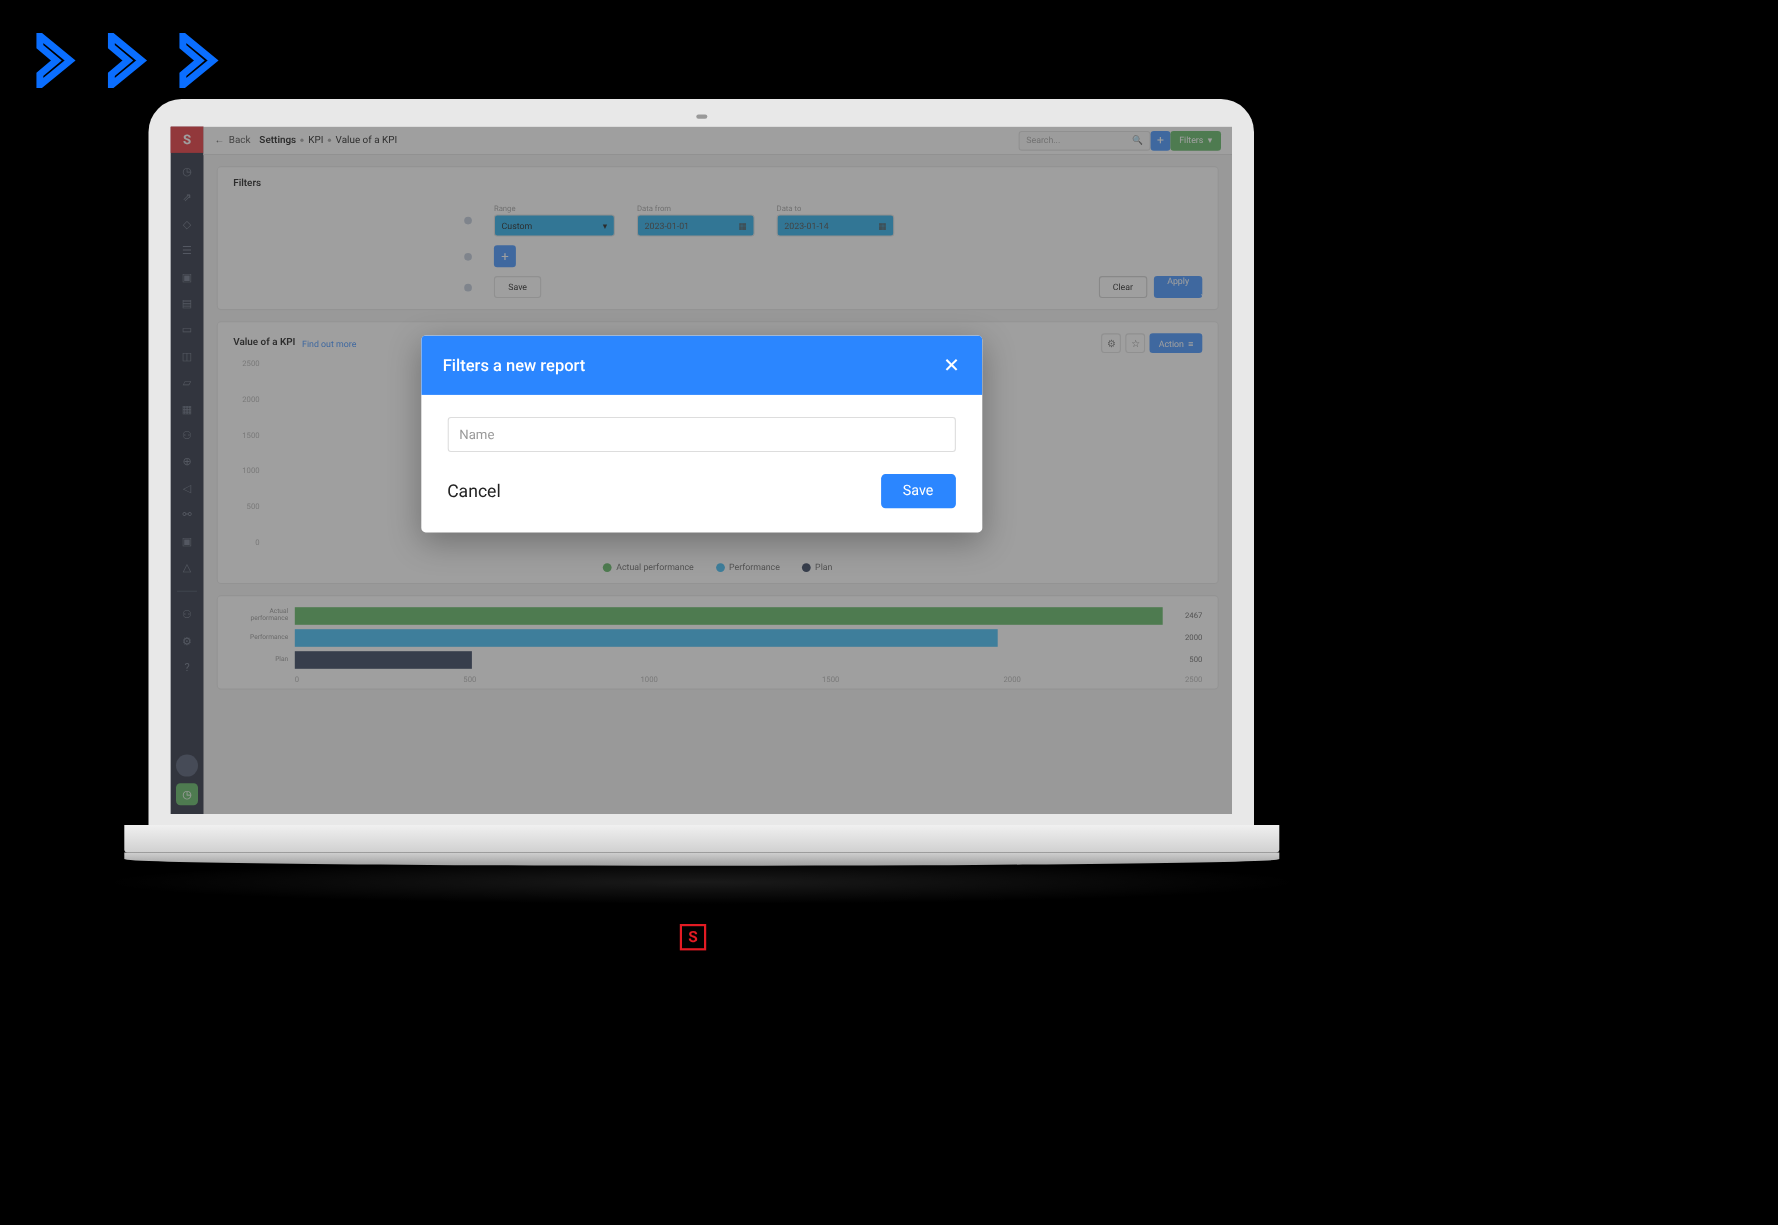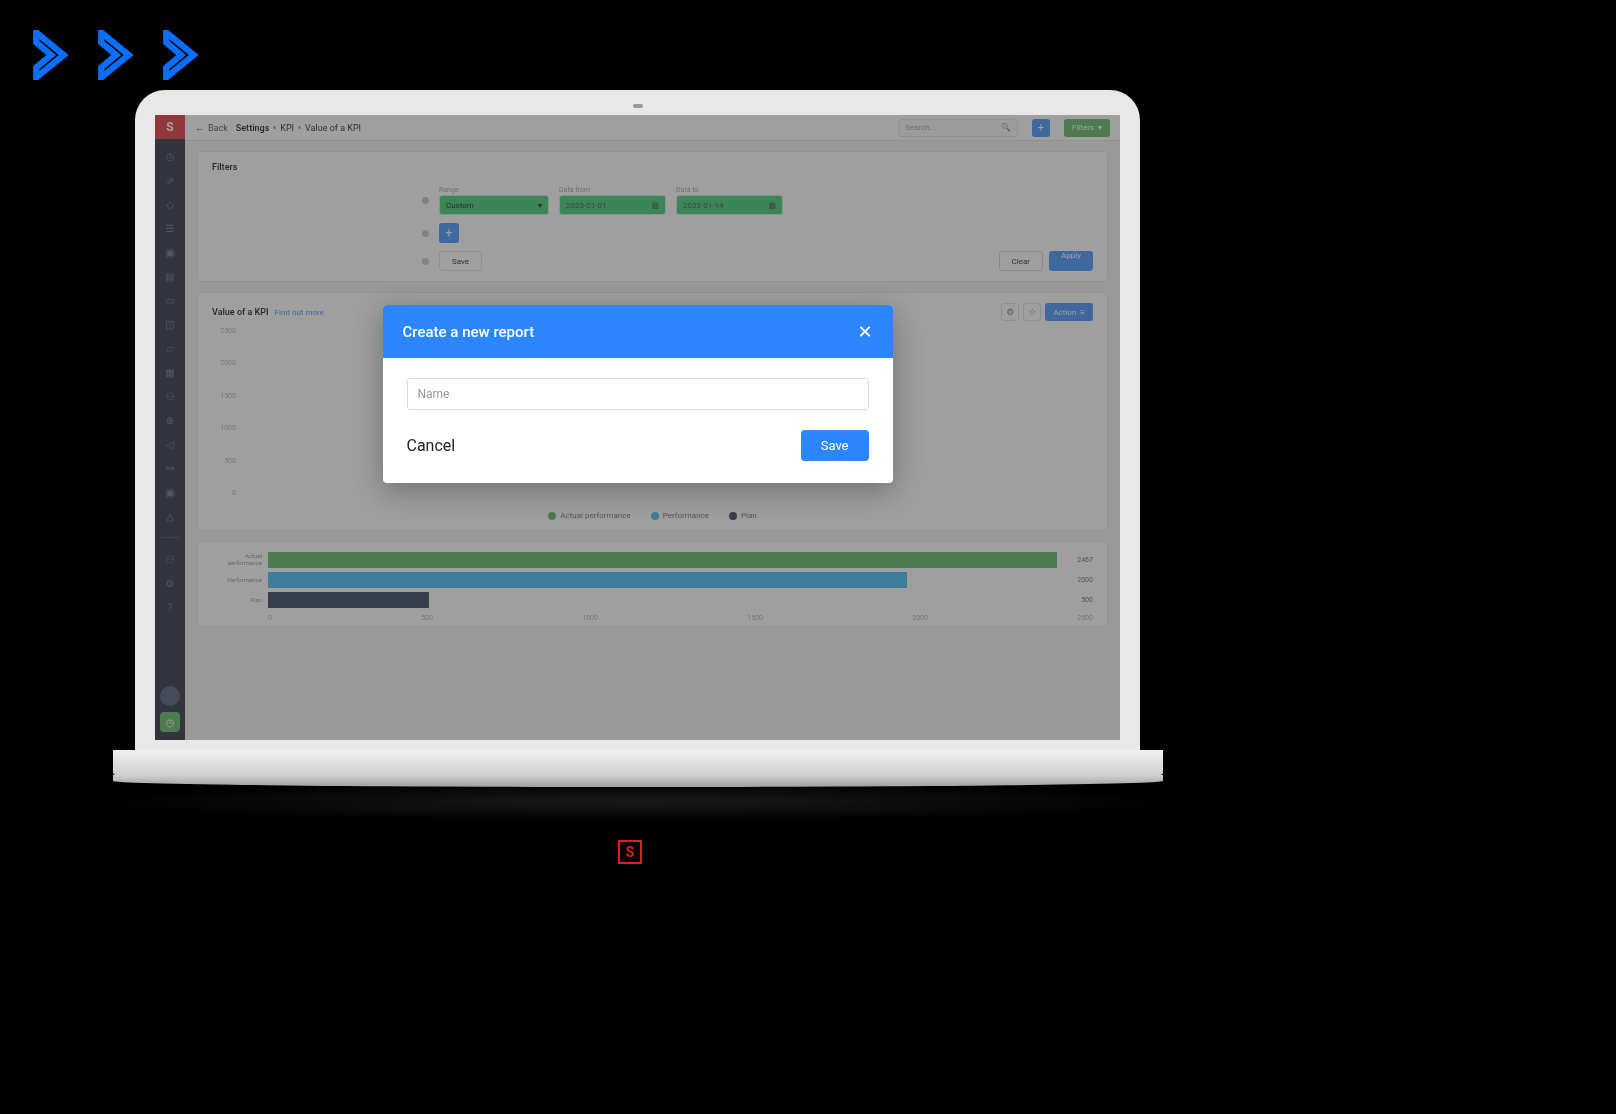--- a/index.html
+++ b/index.html
@@ -28,34 +28,34 @@
 .sidebar-bottom { display:flex; flex-direction:column; gap:6px; padding-bottom:8px; align-items:center; }
 .avatar-sm { width: 20px; height: 20px; border-radius: 50%; background: #3a4560; }
 .green-box { width: 20px; height: 20px; border-radius: 4px; background: #4caf50; display:flex; align-items:center; justify-content:center; color:#fff; }
 
 .main { flex: 1; display: flex; flex-direction: column; }
 .topbar { height: 26px; background: #fff; border-bottom: 1px solid #e0e0e0; display: flex; align-items: center; padding: 0 10px; gap: 8px; }
 .back-btn { display: flex; align-items: center; gap: 4px; font-size: 9px; color: #333; }
 .breadcrumb { display: flex; align-items: center; gap: 4px; font-size: 9px; }
 .breadcrumb .strong { font-weight: 600; }
 .breadcrumb .dot { width:3px; height:3px; background:#999; border-radius:50%; }
-.topbar-right { margin-left: auto; display: flex; gap: 14px; align-items: center; }
+.topbar-right { margin-left: auto; display: flex; gap: 0; align-items: center; }
 .search { width: 120px; height: 18px; border: 1px solid #ddd; border-radius: 3px; padding: 0 6px; display:flex; align-items:center; justify-content:space-between; font-size:8px; color:#999; background:#f9f9f9; }
 .plus-btn { width: 18px; height: 18px; background: #2b86ff; border-radius: 3px; color: #fff; display:flex; align-items:center; justify-content:center; font-size:11px; }
 .filters-btn { height: 18px; padding: 0 8px; background: #4caf50; color: #fff; border-radius: 3px; display:flex; align-items:center; gap:4px; font-size:8px; }
 
 .content { flex: 1; padding: 10px 12px; overflow: hidden; }
 .panel { background: #fff; border-radius: 4px; border: 1px solid #e5e5e5; margin-bottom: 10px; }
 .filters-panel { padding: 10px 14px; }
 .filters-title { font-weight: 600; font-size: 9px; margin-bottom: 14px; }
-.filters-row { display: flex; align-items: center; gap: 10px; margin-left: 210px; margin-bottom: 8px; }
+.filters-row { display: flex; align-items: center; gap: 20px; margin-left: 210px; margin-bottom: 8px; }
 .bullet { width: 7px; height: 7px; border-radius: 50%; background: #b8c4d6; }
 .field { display: flex; flex-direction: column; }
 .field-label { font-size: 7px; color: #999; margin-bottom: 1px; }
-.select, .date-input { height: 20px; border: 1px solid #ddd; border-radius: 3px; padding: 0 6px; font-size: 8px; display:flex; align-items:center; justify-content:space-between; gap:8px; background:#22c55e; }
+.select, .date-input { height: 20px; border: 1px solid #ddd; border-radius: 3px; padding: 0 6px; font-size: 8px; display:flex; align-items:center; justify-content:space-between; gap:8px; background:#0ea5e9; }
 .select { width: 110px; }
 .date-input { width: 107px; color:#333; }
 .plus-sm { width:20px; height:20px; background:#2b86ff; border-radius:3px; color:#fff; display:flex; align-items:center; justify-content:center; font-size:12px; }
 .save-sm { height:20px; padding:0 12px; border:1px solid #ddd; border-radius:3px; font-size:8px; display:flex; align-items:center; background:#fff; }
 .filters-actions { display:flex; gap:6px; margin-left:auto; }
 .clear-btn { height:20px; padding:0 12px; border:1px solid #ccc; border-radius:3px; font-size:8px; display:flex; align-items:center; background:#fff; }
 .apply-btn { height:20px; padding:0 12px; background:#2b86ff; color:#fff; border-radius:3px; font-size:8px; display:flex; align-items:flex-start; position:relative; }
 .cursor { position:absolute; right:-6px; bottom:-6px; font-size:10px; }
 
 .kpi-panel { padding: 10px 14px; }
@@ -292,21 +292,21 @@
               <span>2000</span>
               <span>2500</span>
             </div>
           </div>
         </div>
       </div>
 
       <div class="overlay">
         <div class="modal">
           <div class="modal-header">
-            <span>Create a new report</span>
+            <span>Filters a new report</span>
             <span class="modal-close">✕</span>
           </div>
           <div class="modal-body">
             <div class="name-input">
               <span>Name</span>
             </div>
           </div>
           <div class="modal-footer">
             <span class="modal-cancel">Cancel</span>
             <span class="modal-save">Save</span>

